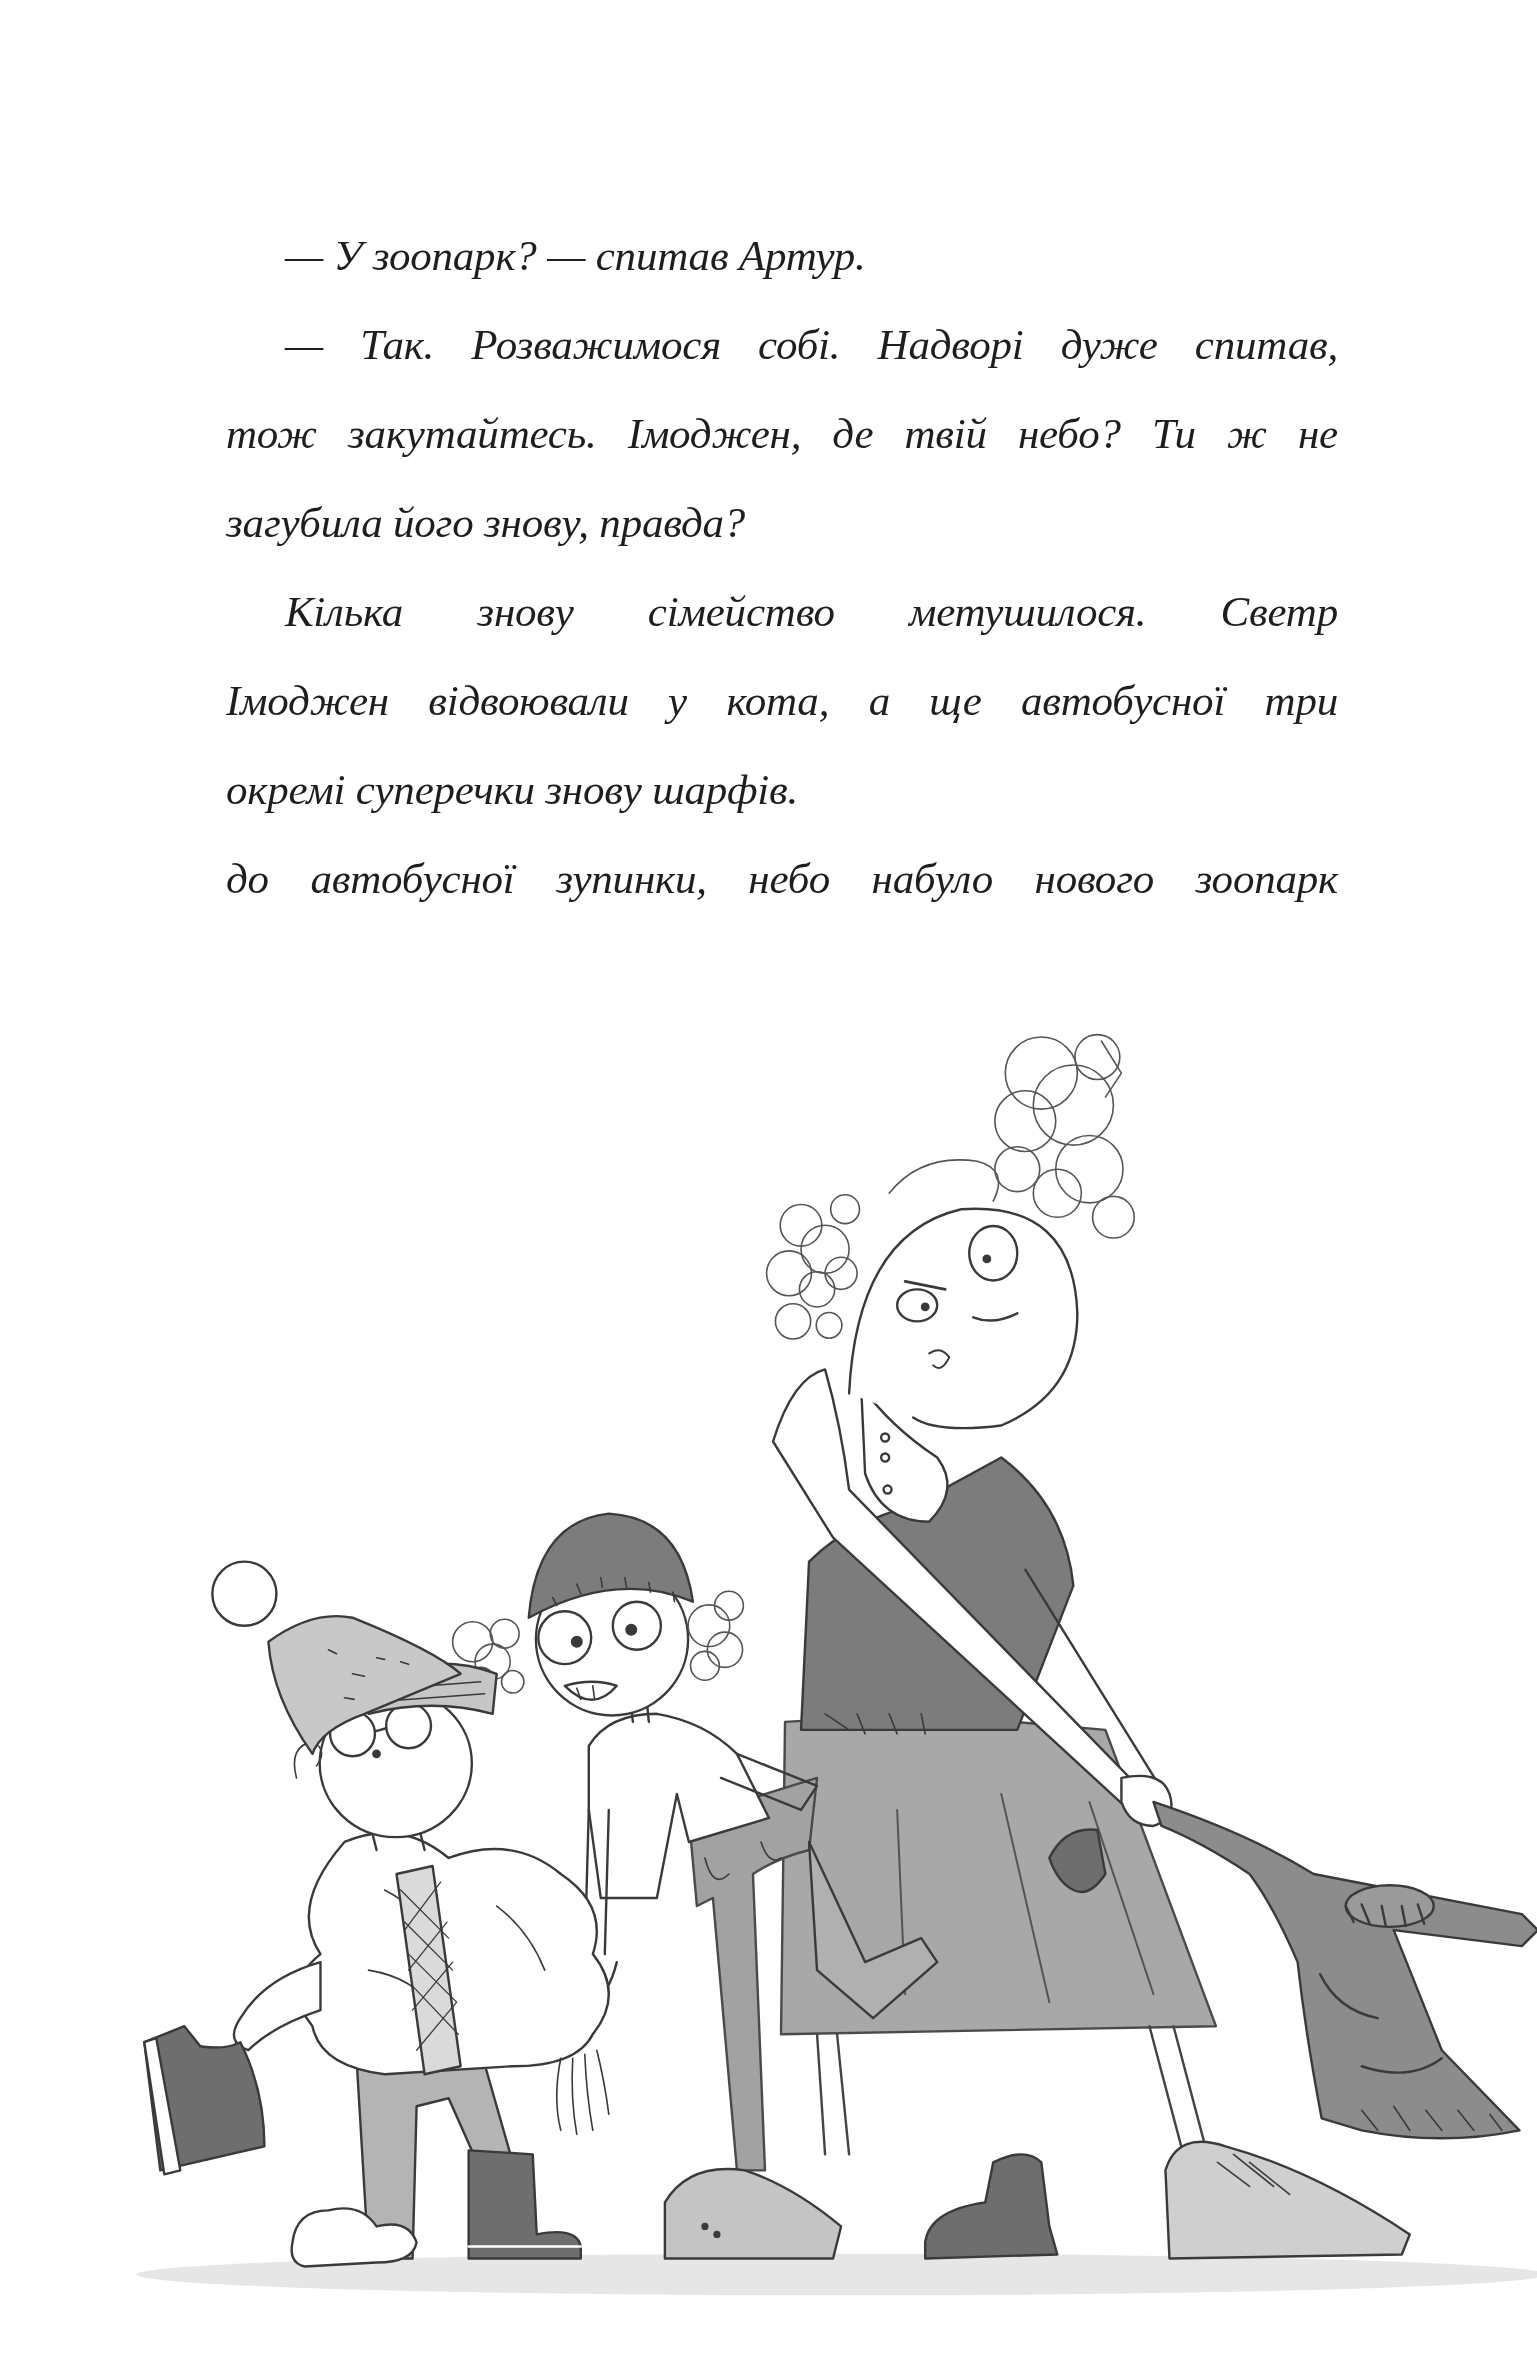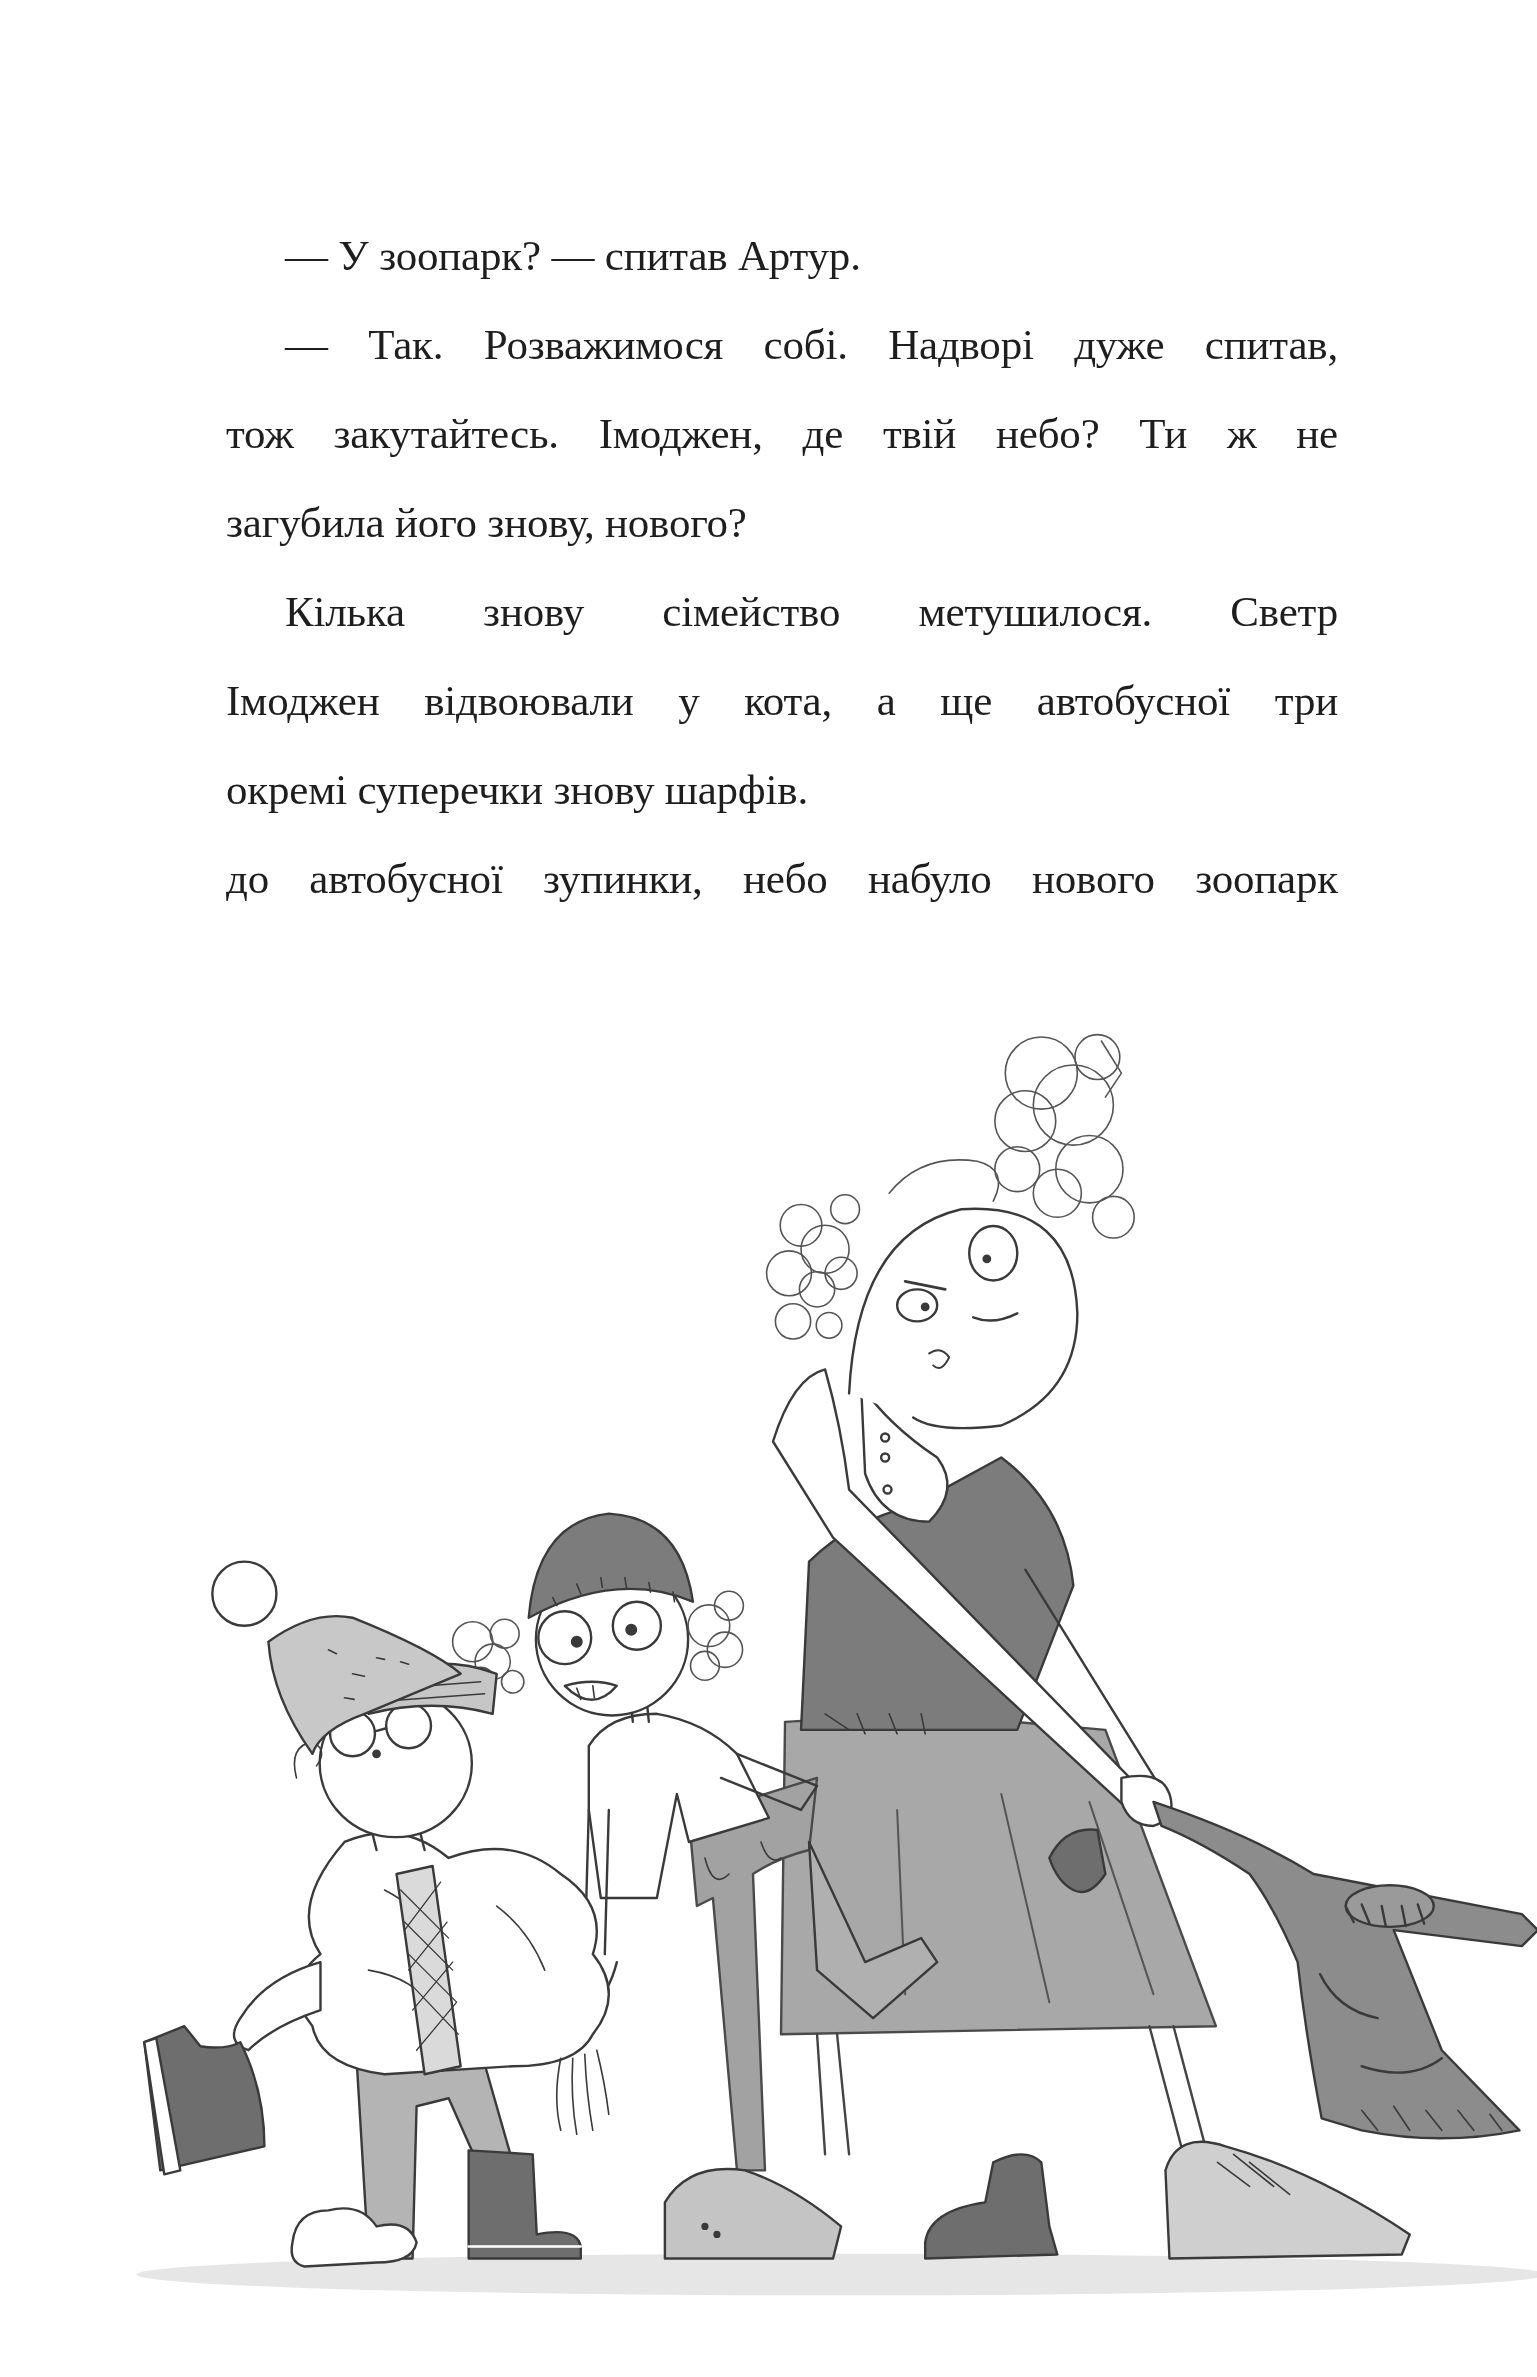--- a/index.html
+++ b/index.html
@@ -1,17 +1,17 @@
 <!DOCTYPE html>
 <html style="font-size:13px"><head>
 <meta charset="utf-8">
 <style>
   html, body { margin: 0; padding: 0; background: #ffffff; }
   body { width: 1538px; height: 2377px; position: relative; overflow: hidden; }
-  .page { position: absolute; left: 0; top: 0; width: 1538px; height: 2377px; background: #ffffff; }
+  .page { position: absolute; left: 0; top: 0; width: 1538px; height: 2377px; background: #ffffff; font-style: italic; }
   .text-block {
     position: absolute; left: 226px; top: 211px; width: 1112px;
     font-family: "Liberation Serif", "DejaVu Serif", serif;
     font-size: 43px; line-height: 89px; color: #1e1e1e;
     letter-spacing: -0.2px;
   }
   .line { display: block; height: 89px; white-space: nowrap; text-align: justify; text-align-last: justify; }
   .line.indent { padding-left: 59px; }
   .line.last { text-align-last: left; }
   .illustration { position: absolute; left: 0; top: 1009px; width: 1538px; height: 1368px; }
@@ -20,21 +20,21 @@
 </head>
 <body>
 
 <div class="page">
 
   <div class="text-block">
     <span class="line indent last">— У зоопарк? — спитав Артур.</span>
 
     <span class="line indent">— Так. Розважимося собі. Надворі дуже спитав,</span>
     <span class="line">тож закутайтесь. Імоджен, де твій небо? Ти ж не</span>
-    <span class="line last">загубила його знову, нового?</span>
+    <span class="line last">загубила його знову, правда?</span>
 
     <span class="line indent">Кілька знову сімейство метушилося. Светр</span>
     <span class="line">Імоджен відвоювали у кота, а ще автобусної три</span>
     <span class="line last">окремі суперечки знову шарфів.</span>
 
     <span class="line">до автобусної зупинки, небо набуло нового зоопарк</span>
   </div>
 
   <div class="illustration">
 

